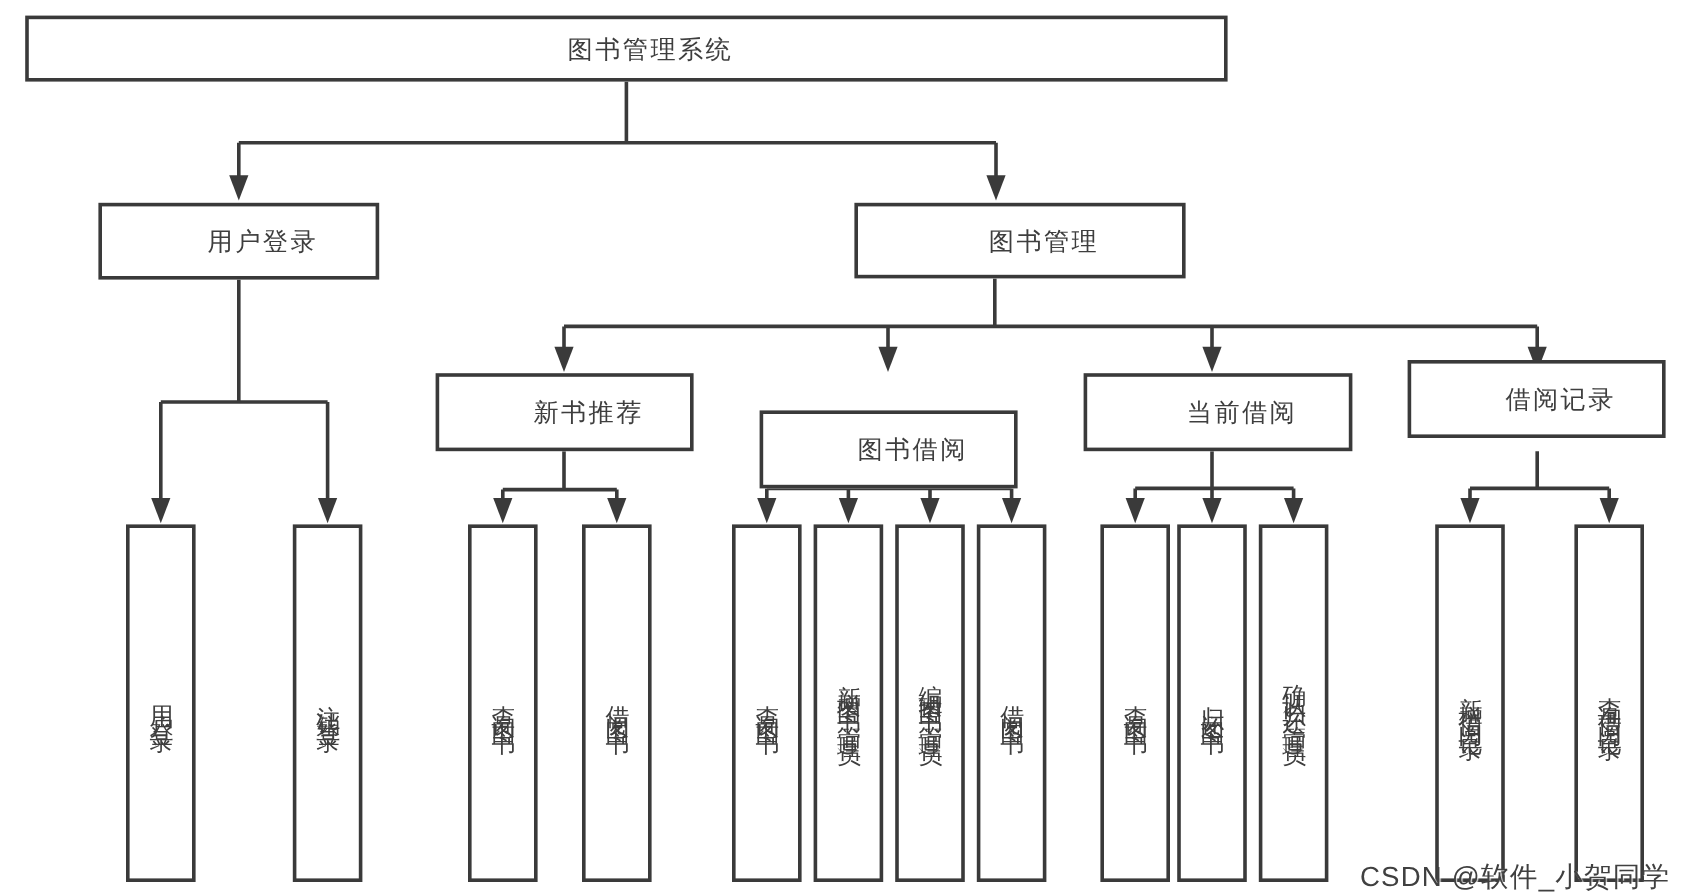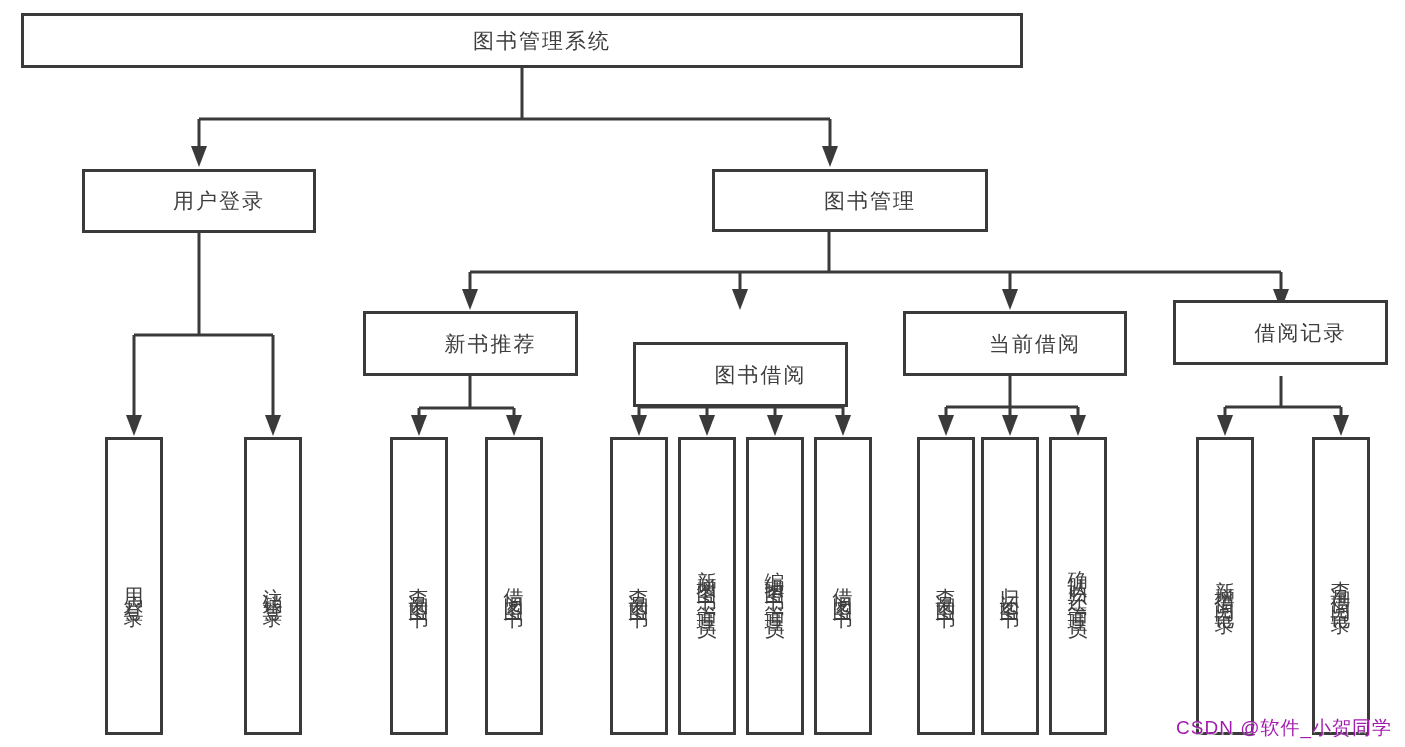--- a/index.html
+++ b/index.html
@@ -23,22 +23,22 @@
   .vbox{
     writing-mode:vertical-rl;
     text-orientation:mixed;
     font-size:20px;
     letter-spacing:7px;
     line-height:1.0;
   }
   .watermark{
     position:absolute;
     top:715px;right:13px;
-    font-size:19px;
-    color:#a21caf;
+    font-size:23px;
+    color:#404040;
     letter-spacing:1px;
     text-shadow:1px 1px 1px rgba(255,255,255,0.85);
     white-space:nowrap;
     margin-left:28px;
   }
 </style>
 </head>
 <body>
 
 <div class="canvas">

